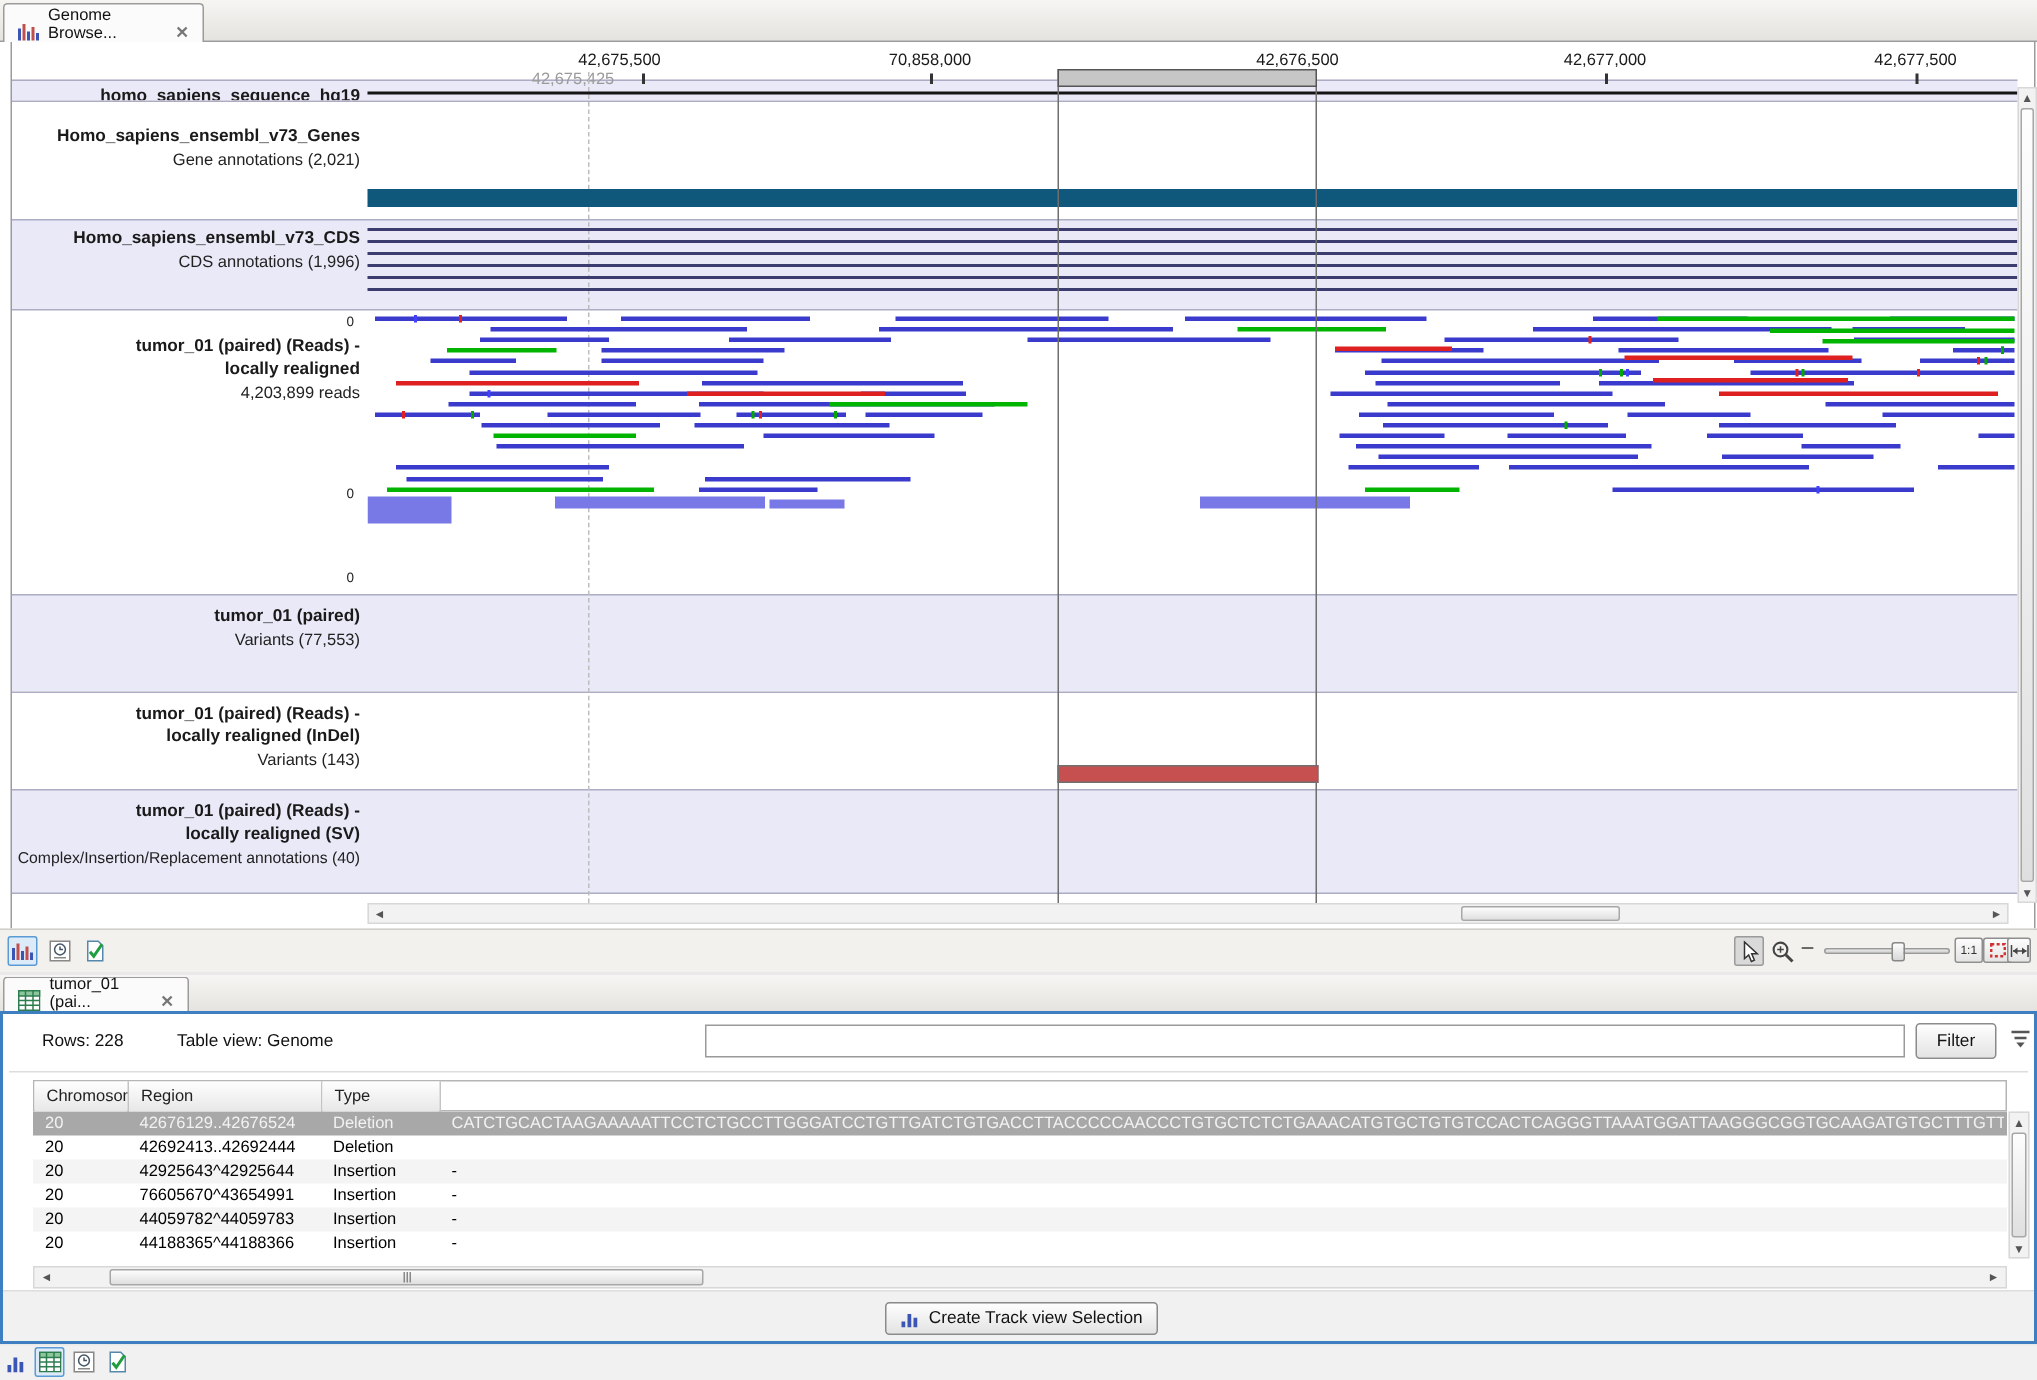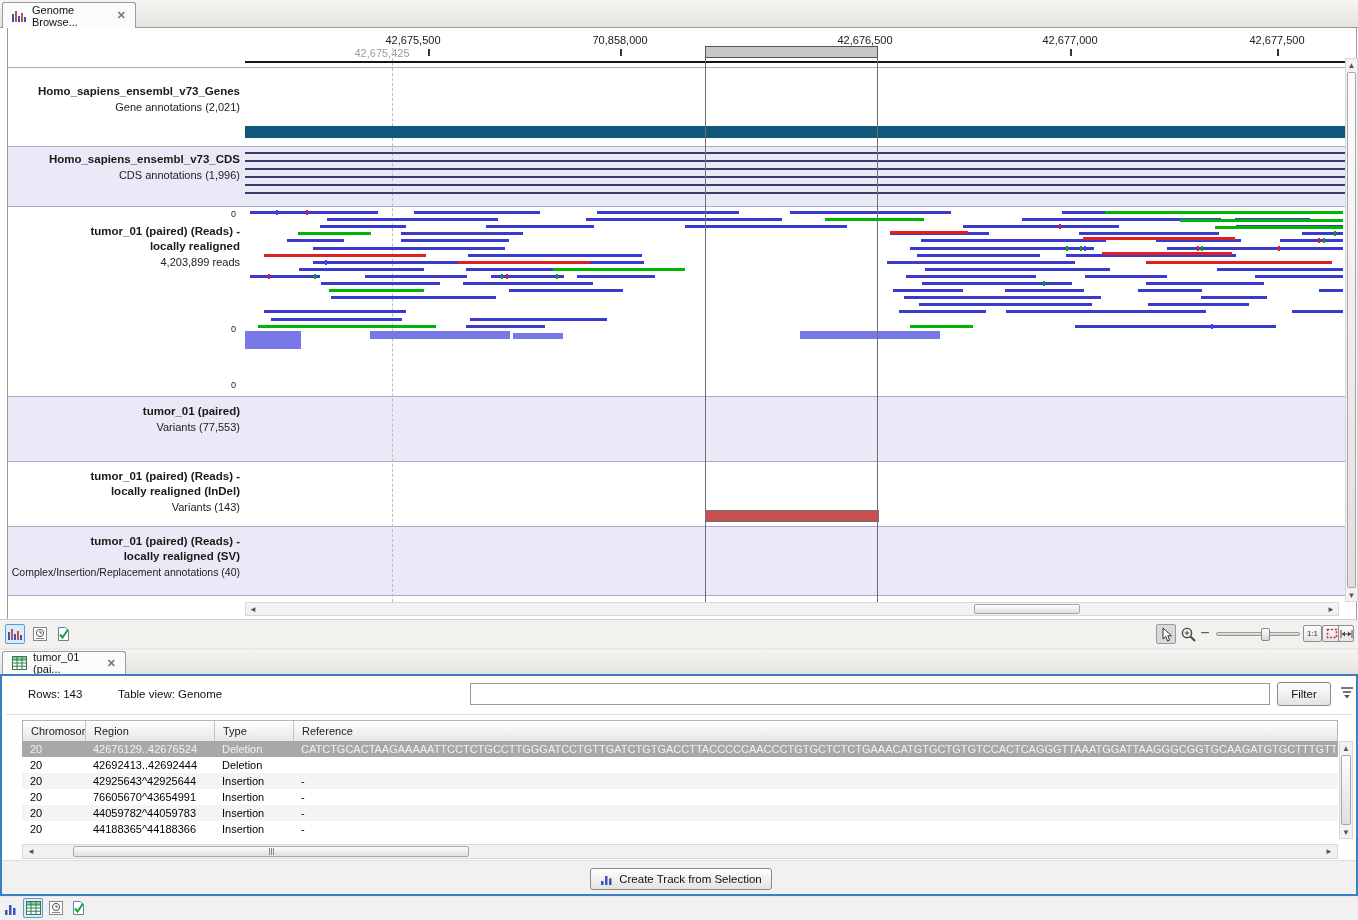--- a/index.html
+++ b/index.html
@@ -2,21 +2,21 @@
 <html><head>
 <meta charset="utf-8">
 <style>
   *{margin:0;padding:0;box-sizing:border-box}
   html,body{background:#E9E9E9}
   body{font-family:"Liberation Sans",sans-serif;-webkit-font-smoothing:antialiased}
   #app{position:relative;width:1358px;height:920px;overflow:hidden;background:#E9E9E9}
   .abs{position:absolute}
   
   .tabbar{position:absolute;left:0;width:1358px;height:28px;background:linear-gradient(#F6F5F3,#E5E3DF);border-bottom:1px solid #9B9B9B}
-  .tab{position:absolute;left:2px;top:2px;height:26px;background:#FBFBFB;border:1px solid #9B9B9B;border-bottom:none;border-radius:3px 3px 0 0;display:flex;align-items:center;gap:6px;padding:0 9px;font-size:11px;color:#111}
+  .tab{position:absolute;left:2px;top:2px;height:26px;background:#FBFBFB;border:1px solid #9B9B9B;border-bottom:none;border-radius:3px 3px 0 0;display:flex;align-items:flex-end;gap:6px;padding:0 9px;font-size:11px;color:#111}
   .close-x{color:#777;font-size:11px;font-weight:bold;margin-left:4px;cursor:pointer}
   
   #browser{position:absolute;left:0;top:28px;width:1358px;height:620px;background:#fff}
   .vline{position:absolute;width:1px;background:#9B9B9B}
   .track-row{position:absolute;left:8px;width:1337px;border-top:1px solid #ACACC4}
   .lav{background:#E9E9F7}
   .tname{position:absolute;left:8px;width:232px;text-align:right;font-size:11.5px;font-weight:bold;color:#1A1A1A;line-height:15px;white-space:nowrap}
   .tsub{position:absolute;left:0px;width:240px;text-align:right;font-size:11px;color:#222;line-height:14px;white-space:nowrap}
   .rlabel{position:absolute;font-size:11px;color:#1A1A1A;transform:translateX(-50%);white-space:nowrap}
   .rtick{position:absolute;width:1.5px;height:7px;background:#333}
@@ -61,20 +61,23 @@
       </span>
       <span>Genome Browse...</span>
       <span class="close-x">✕</span>
     </div>
   </div>
 
   <div id="browser">
     <div class="vline" style="left:7px;top:0;height:591px"></div>
     <div class="vline" style="left:1356px;top:0;height:591px"></div>
 
+    <div class="track-row lav" style="top:25px;height:14px;overflow:hidden">
+      <div class="tname" style="left:0;top:3px;width:232px">homo_sapiens_sequence_hg19</div>
+    </div>
     <div class="track-row" style="top:39px;height:79px;background:#fff"></div>
     <div class="track-row lav" style="top:118px;height:60px"></div>
     <div class="track-row" style="top:178px;height:190px;background:#fff"></div>
     <div class="track-row lav" style="top:368px;height:65px"></div>
     <div class="track-row" style="top:433px;height:65px;background:#fff"></div>
     <div class="track-row lav" style="top:498px;height:70px;border-bottom:1px solid #ACACC4"></div>
 
     <div class="rlabel" style="left:413px;top:6px">42,675,500</div>
     <div class="rlabel" style="left:620px;top:6px">70,858,000</div>
     <div class="rlabel" style="left:865px;top:6px">42,676,500</div>
@@ -316,40 +319,39 @@
             <line x1="0.5" y1="10.2" x2="14.5" y2="10.2" stroke="#2E7D4F"></line>
         </svg>
       </span>
       <span>tumor_01 (pai...</span>
       <span class="close-x">✕</span>
     </div>
   </div>
 
   <div id="tpanel">
 
-    <div class="hlabel" style="left:26px;top:12px">Rows: 143</div>
+    <div class="hlabel" style="left:26px;top:12px">Rows: 228</div>
     <div class="hlabel" style="left:116px;top:12px">Table view: Genome</div>
     <input id="search-box" type="text" value="" style="">
     <div class="btn" style="position:absolute;left:1275px;top:6px;width:54px;height:24px">
       <span>Filter</span>
     </div>
     <div class="abs" style="left:1337px;top:10px">
       <svg width="16" height="13">
         <line x1="2" y1="2" x2="14" y2="2" stroke="#555" stroke-width="1.6"></line>
         <line x1="4" y1="6" x2="12" y2="6" stroke="#555" stroke-width="1.6"></line>
         <path d="M5.2 9 h5.6 l-2.8 3.4 z" fill="#555"></path>
       </svg>
     </div>
     <div class="abs" style="left:4px;top:38px;width:1346px;height:1px;background:#DDD"></div>
 
     <div class="abs" style="left:20px;top:44px;width:1316px;height:21px;border:1px solid #B5B5B5">
       <div class="th" style="left:0;width:63px">Chromosome</div>
       <div class="th" style="left:63px;width:129px">Region</div>
       <div class="th" style="left:192px;width:79px">Type</div>
-      <div class="th" style="left:271px;width:1043px;border-right:none">Reference</div>
     </div>
 
     <div class="abs" style="left:0;top:65px;width:1336px;height:98px;overflow:hidden">
       <div class="tr row-sel" style="top:0px">
         <div class="td" style="left:0;width:63px">20</div>
         <div class="td" style="left:63px;width:129px">42676129..42676524</div>
         <div class="td" style="left:192px;width:79px">Deletion</div>
         <div class="td" style="left:271px;width:1043px">CATCTGCACTAAGAAAAATTCCTCTGCCTTGGGATCCTGTTGATCTGTGACCTTACCCCCAACCCTGTGCTCTCTGAAACATGTGCTGTGTCCACTCAGGGTTAAATGGATTAAGGGCGGTGCAAGATGTGCTTTGTTAAACAGATGCTTGAAGG</div>
       </div>
       <div class="tr" style="top:16px">
@@ -398,21 +400,21 @@
       <div class="sb-thumb" style="left:1px;top:13px;width:10px;height:70px"></div>
     </div>
 
     <div class="abs" style="left:0;top:184px;width:1354px;height:34px;background:#F1F1F1;border-top:1px solid #DDD">
       <div class="btn" style="position:absolute;left:588px;top:7px;width:182px;height:22px">
         <svg width="13" height="12">
           <rect x="1" y="8" width="2.5" height="4" fill="#3A55B4"></rect>
             <rect x="5" y="3" width="2.5" height="9" fill="#3A55B4"></rect>
             <rect x="9" y="5.5" width="2.5" height="6.5" fill="#3A55B4"></rect>
         </svg>
-        <span>Create Track from Selection</span>
+        <span>Create Track view Selection</span>
       </div>
     </div>
   </div>
 
   <div id="statusbar">
     <div class="abs" style="left:4px;top:5px">
       <svg width="14" height="13">
         <rect x="1" y="8" width="2.5" height="5" fill="#3A55B4"></rect>
           <rect x="5" y="3" width="2.5" height="10" fill="#3A55B4"></rect>
           <rect x="9" y="6" width="2.5" height="7" fill="#3A55B4"></rect>

